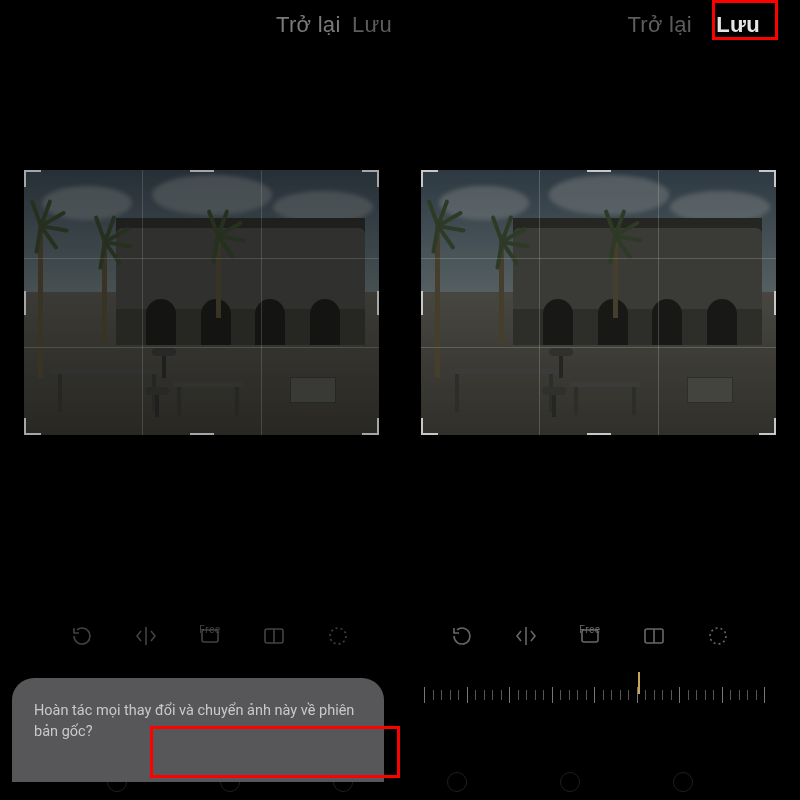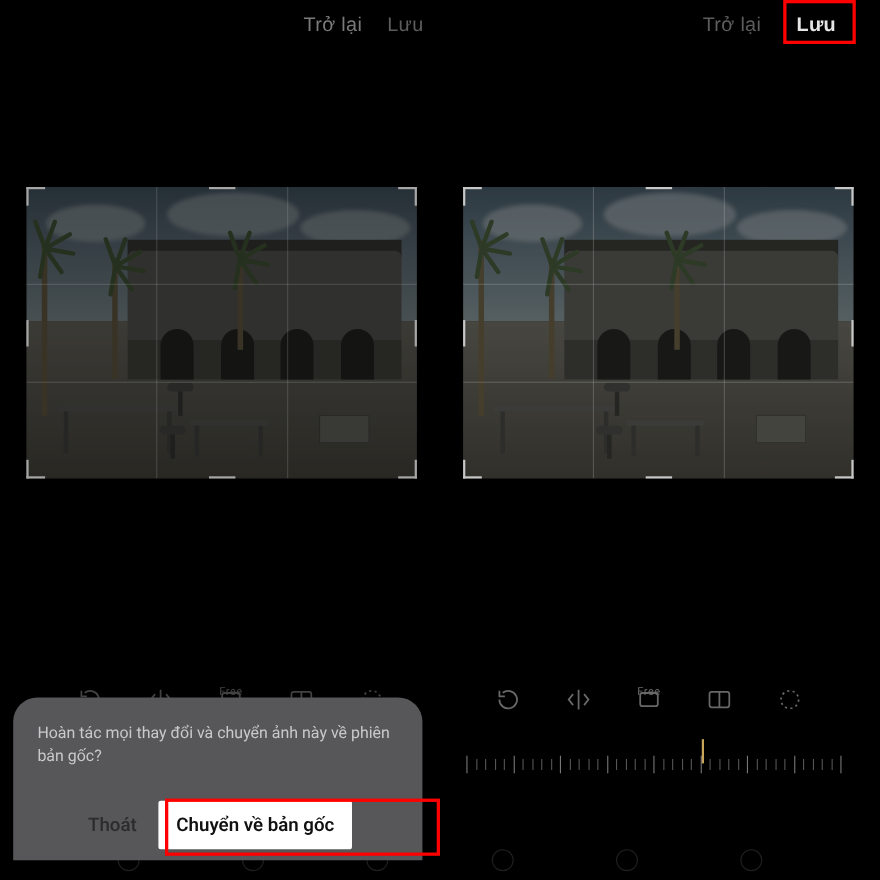--- a/index.html
+++ b/index.html
@@ -16,21 +16,21 @@
 
   .stage {
     position: absolute;
     inset: 0;
   }
 
   
   .hdr-btn {
     position: absolute;
     top: 8px;
-    font-size: 18px;
+    font-size: 22px;
     font-weight: 500;
     letter-spacing: 0.3px;
     padding: 4px 8px;
     background: transparent;
     border: none;
     cursor: pointer;
   }
   .hdr-back-left   { left: 268px; color: #7a7a7a; }
   .hdr-save-left   { left: 344px; color: #5d5d5d; }
   .hdr-back-right  { right: 100px; color: #5d5d5d; }
@@ -437,22 +437,16 @@
     <div class="dot"></div>
     <div class="dot"></div>
     <div class="dot"></div>
     <div class="dot"></div>
     <div class="dot"></div>
     <div class="dot"></div>
   </div>
 
   <div class="dialog">
     <div class="dialog-msg">Hoàn tác mọi thay đổi và chuyển ảnh này về phiên bản gốc?</div>
-    <div class="dialog-actions">
-      <div class="dlg-exit">Thoát</div>
-      <div class="dlg-revert-wrap">
-        <div class="dlg-revert">Chuyển về bản gốc</div>
-      </div>
-    </div>
   </div>
   <div class="hl-box hl-revert"></div>
 
 </div>
 
 </body></html>

